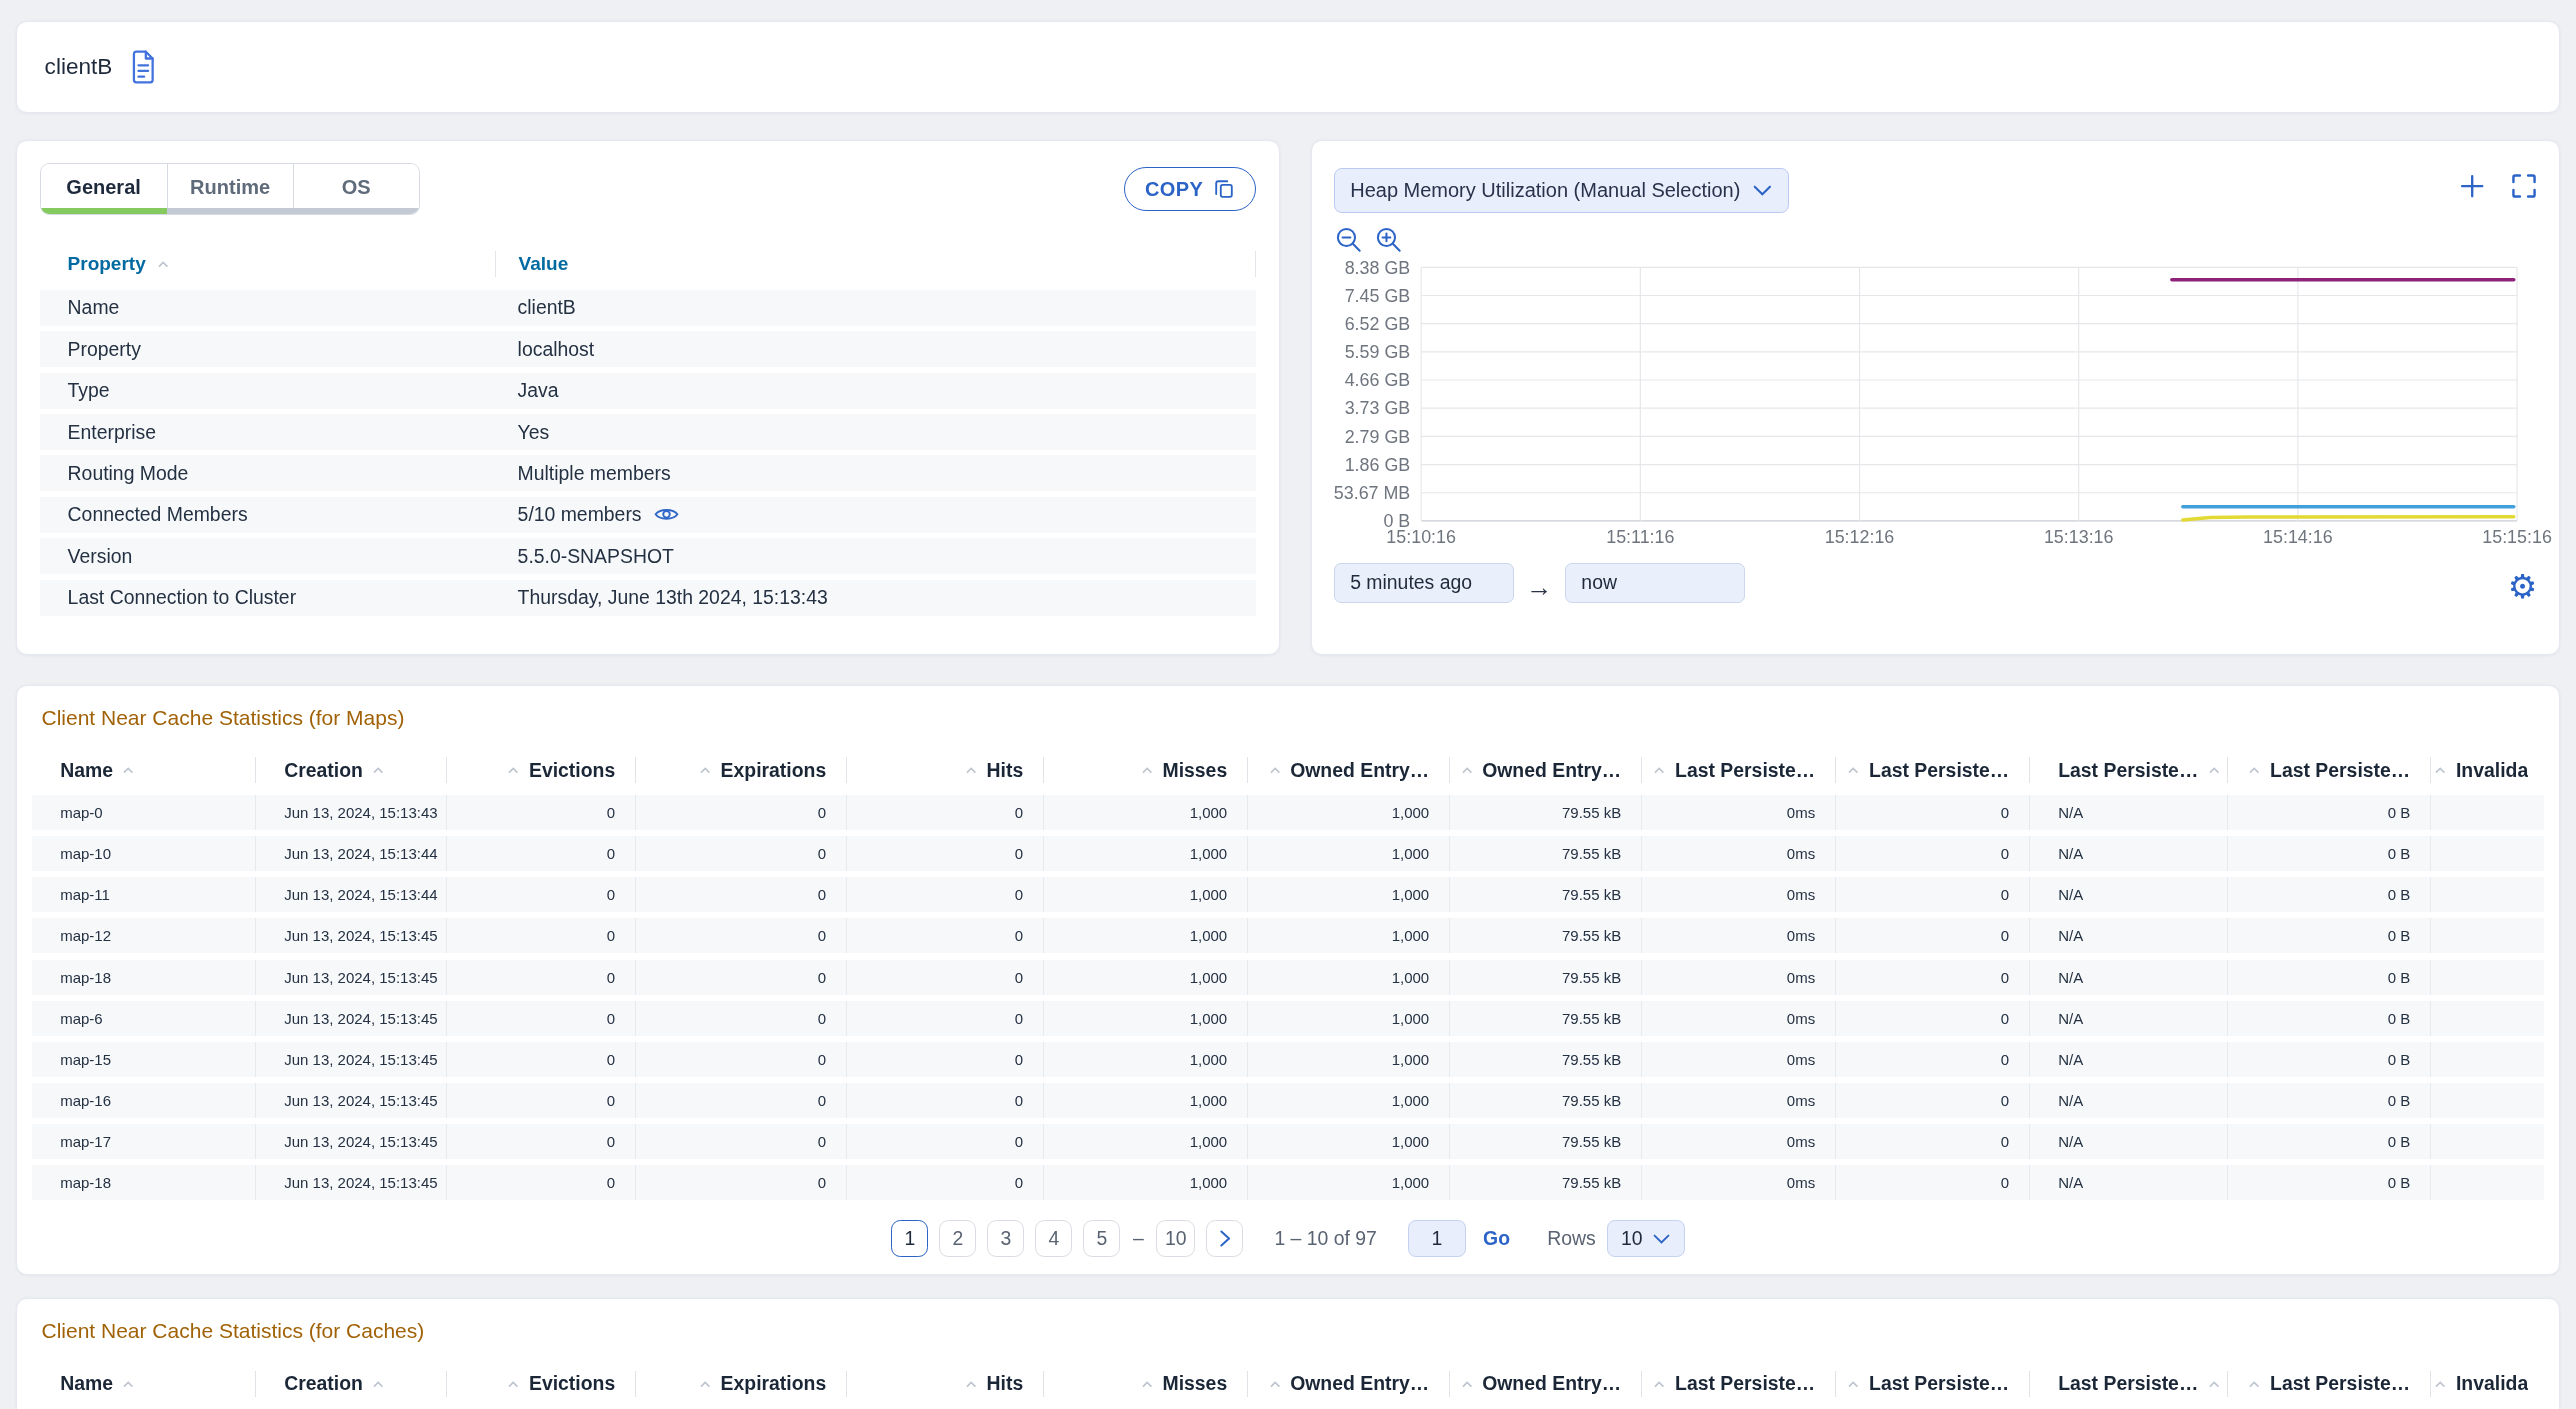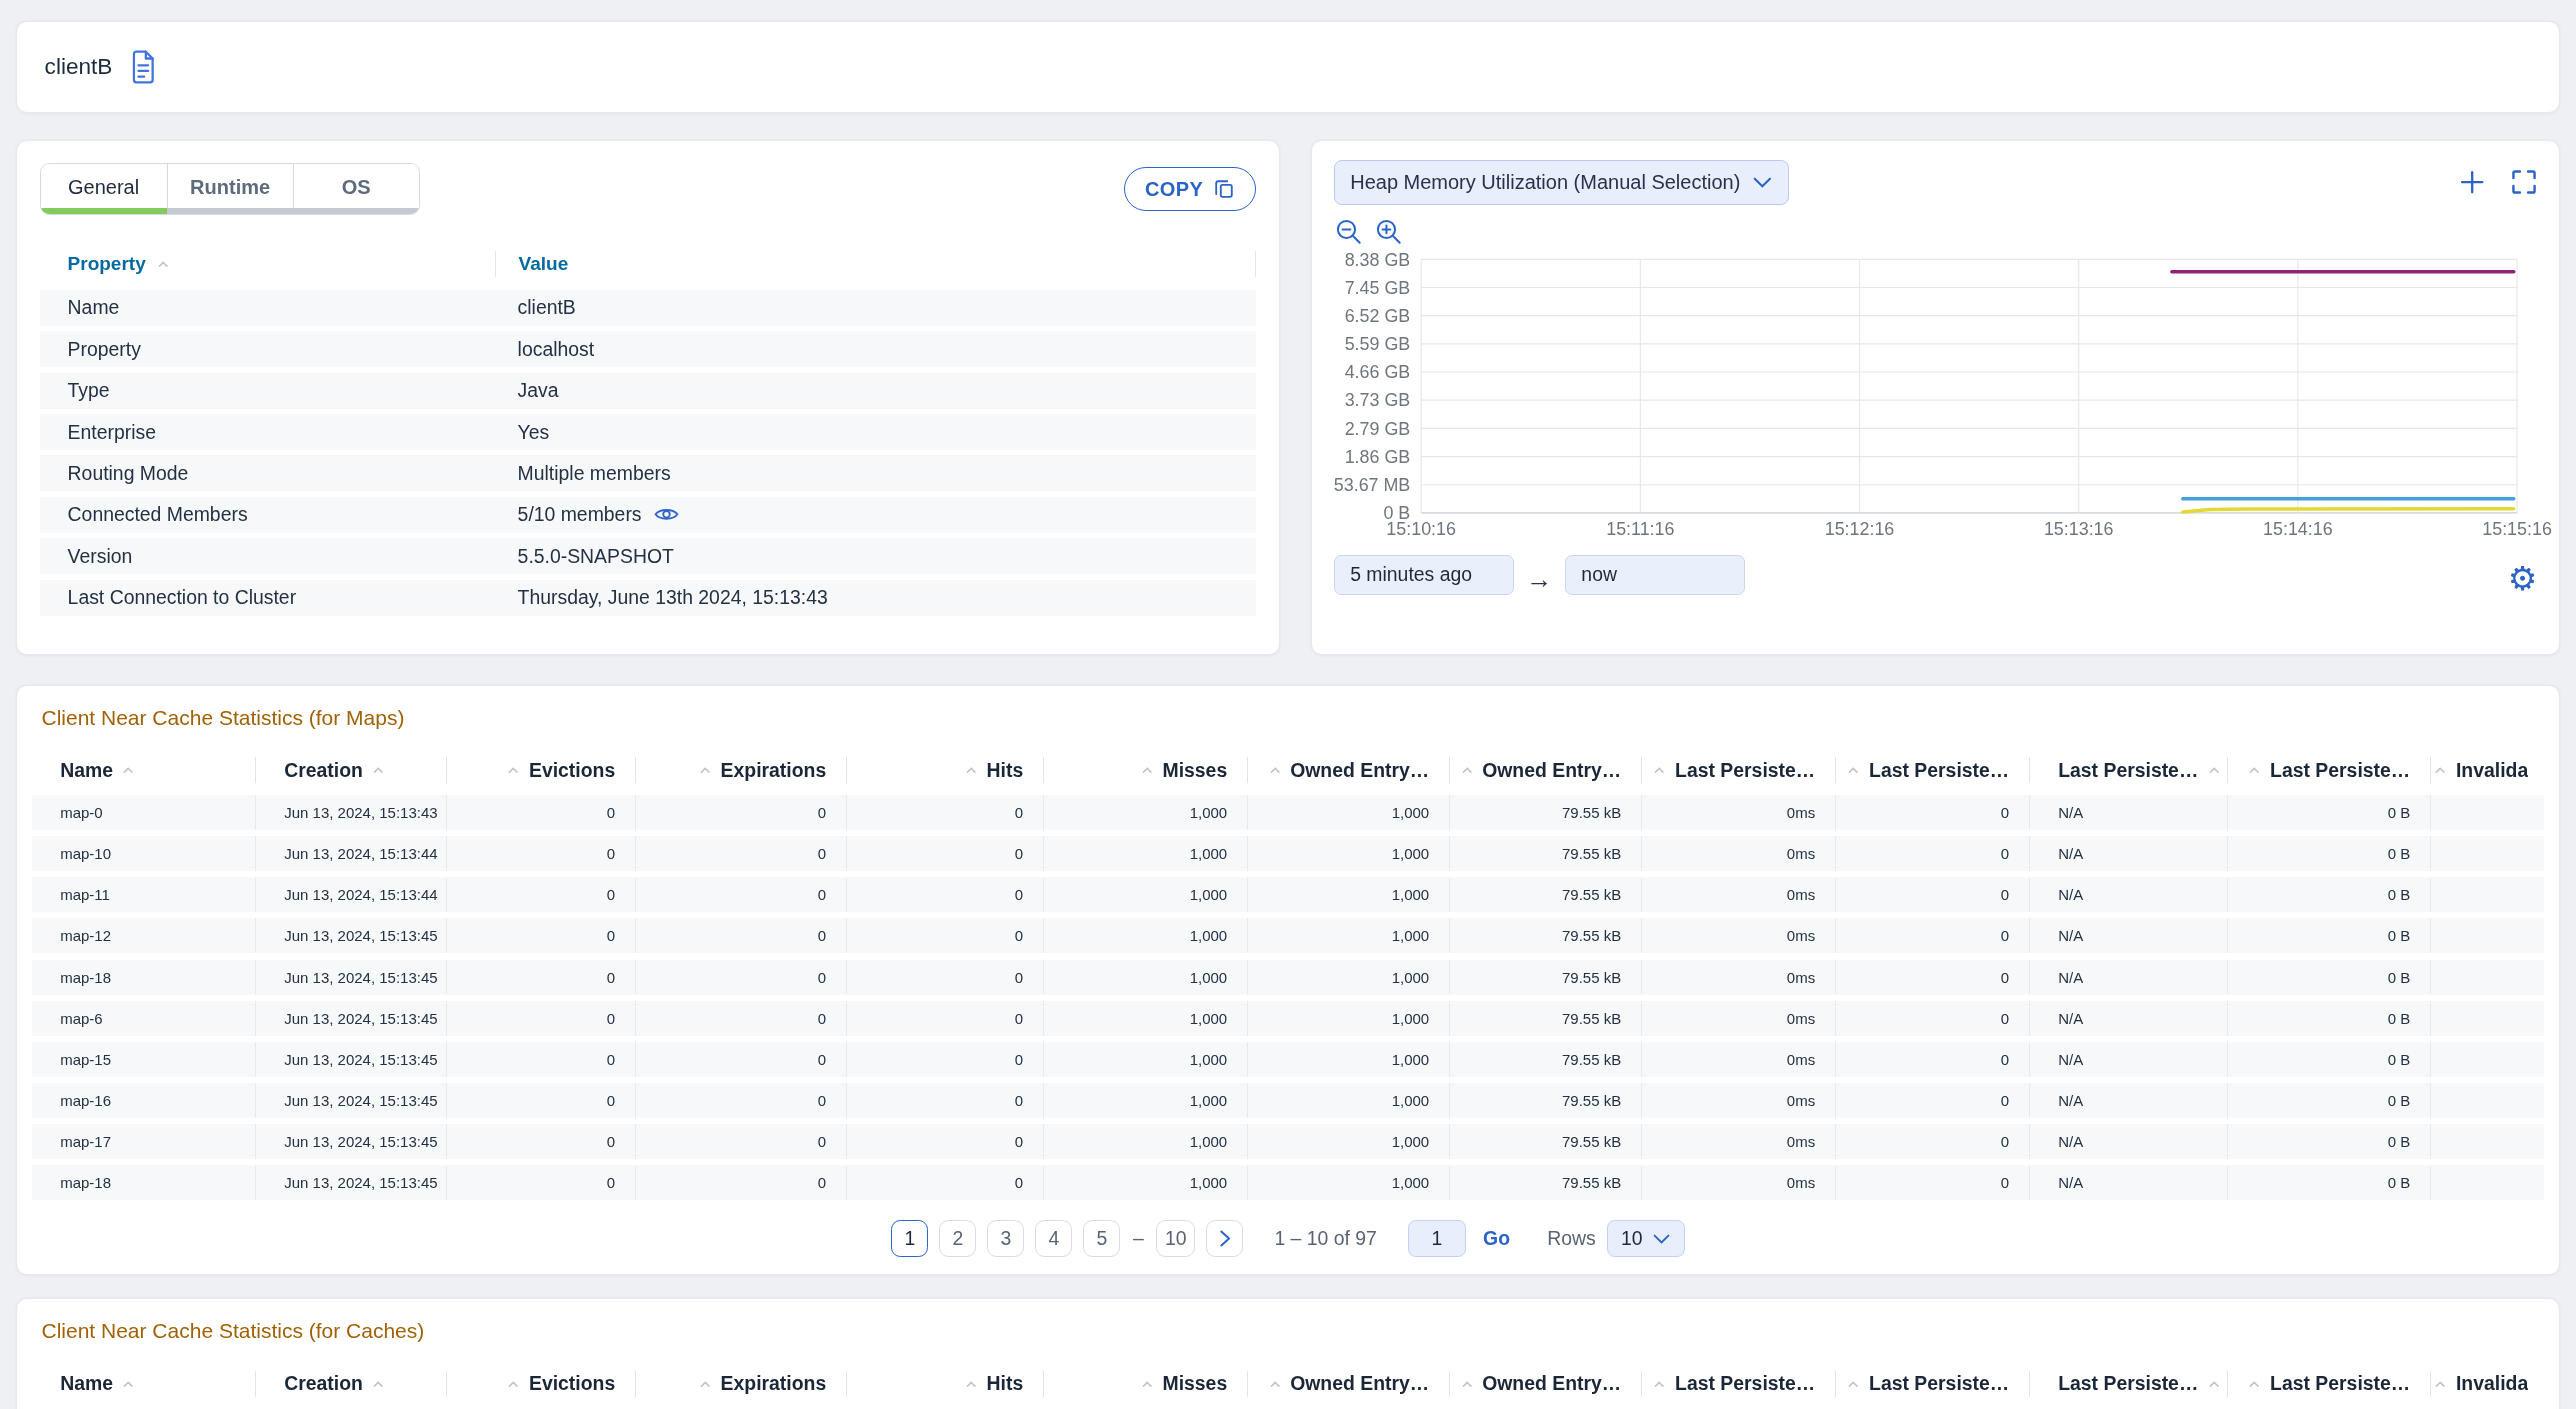--- a/index.html
+++ b/index.html
@@ -28,21 +28,21 @@
   .tabgroup {
     position:relative; display:inline-flex; border:1.6px solid #d6dae1;
     border-radius:9.3px; overflow:hidden; background:#fff;
   }
   .tab {
     width:126px; padding:11.7px 0 15.6px; text-align:center; font-size:20px;
     color:#5f6b7a; background:#fff; border:none; cursor:pointer;
     font-family:"Liberation Sans", sans-serif; font-weight:600;
   }
   .tab + .tab { border-left:1.6px solid #d6dae1; }
-  .tab.active { color:#1e2a3b; font-weight:400; }
+  .tab.active { color:#1e2a3b; font-weight:700; }
   .tab-track {
     position:absolute; left:0; right:0; bottom:0; height:6.2px; background:#c4cad4;
   }
   .tab-active-seg { position:absolute; left:0; bottom:0; width:126px; height:6.2px; background:#85ca5e; border-bottom-left-radius:7.8px; }
   .copy-btn {
     margin-left:auto; height:44px; min-width:124px; padding:0 20px;
     border:1.6px solid #2b63c7; border-radius:22px; background:#fff; color:#2b63c7;
     font-size:20px; font-weight:600; letter-spacing:0.4px;
     display:flex; align-items:center; justify-content:center; gap:9.3px; cursor:pointer;
     font-family:"Liberation Sans", sans-serif;
@@ -59,21 +59,21 @@
     display:grid; grid-template-columns:455px 1fr; align-items:center;
     height:36px; margin-bottom:5.4px; background:#f7f8fa; font-size:19.4px; color:#243142;
   }
   .prop-row .pl { padding-left:28px; }
   .prop-row .pv { padding-left:23px; display:flex; align-items:center; gap:12.4px; }
   
   .chart-head { display:flex; align-items:center; }
   .metric-select {
     width:455px; height:45px; background:#e9eefc; border:1.6px solid #bac9f0;
     border-radius:7.8px; display:flex; align-items:center; padding:0 15.6px;
-    font-size:20px; color:#28324a; cursor:pointer;
+    font-size:20px; color:#28324a; cursor:pointer;margin-top:8px;
   }
   .metric-select .chev { margin-left:auto; display:flex; }
   .chart-head-icons { margin-left:auto; display:flex; align-items:center; gap:26.4px; }
   .icon-btn { background:none; border:none; padding:0; cursor:pointer; display:flex; align-items:center; }
   .zoom-row { margin-top:12.4px; display:flex; gap:11px; }
   .chart-svg { margin-top:3.1px; display:block; }
   .time-row { margin-top:11px; display:flex; align-items:flex-end; gap:12.4px; }
   .time-input {
     width:180px; height:40px; background:#eaf0fb; border:1.2px solid #ccd6ec;
     border-radius:7px; padding:0 15.6px; font-size:19.4px; color:#1e2a3b;

